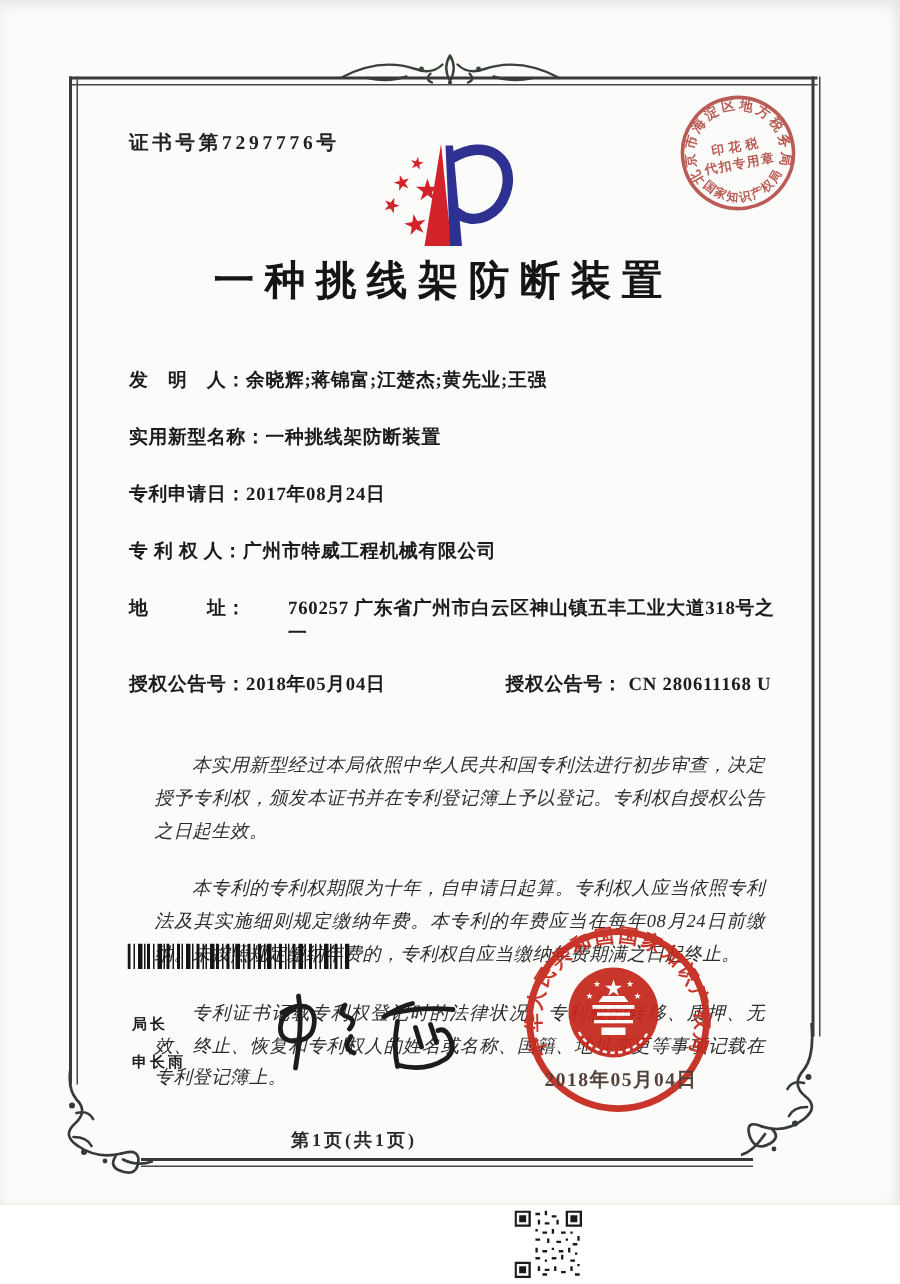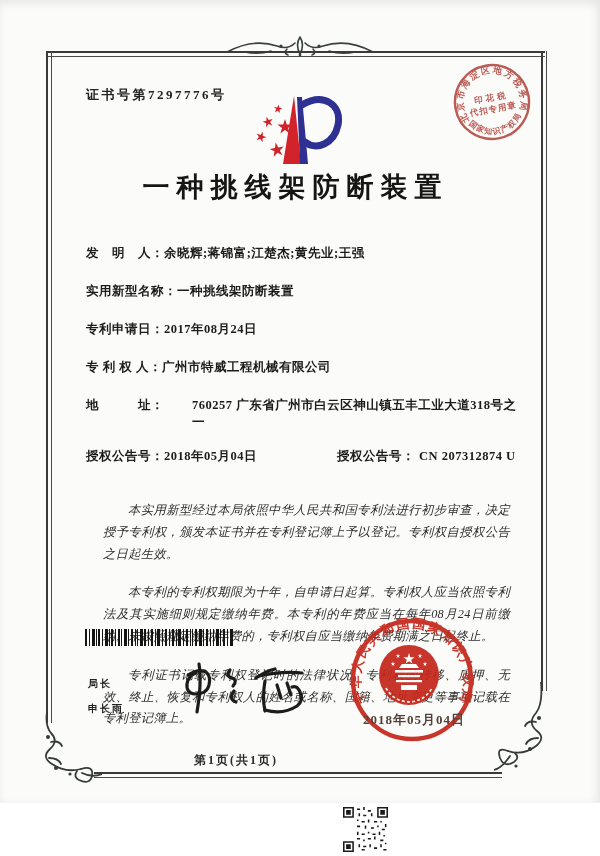--- a/index.html
+++ b/index.html
@@ -145,21 +145,21 @@
       <span class="fvalue">
         <span>760257 广东省广州市白云区神山镇五丰工业大道318号之</span>
         <span class="addr2">一</span>
       </span>
     </div>
     <div class="frow">
       <span class="flabel">授权公告号：</span>
       <span class="fvalue">2018年05月04日</span>
       <span class="pair2">
         <span class="flabel" style="min-width:0;margin-right:4px;">授权公告号：</span>
-        <span class="fvalue">CN 207312874 U</span>
+        <span class="fvalue">CN 280611168 U</span>
       </span>
     </div>
   </div>
 
   <div class="abs paras">
     <p>本实用新型经过本局依照中华人民共和国专利法进行初步审查，决定授予专利权，颁发本证书并在专利登记簿上予以登记。专利权自授权公告之日起生效。</p>
     <p>本专利的专利权期限为十年，自申请日起算。专利权人应当依照专利法及其实施细则规定缴纳年费。本专利的年费应当在每年08月24日前缴纳。未按照规定缴纳年费的，专利权自应当缴纳年费期满之日起终止。</p>
     <p>专利证书记载专利权登记时的法律状况。专利权的转移、质押、无效、终止、恢复和专利权人的姓名或名称、国籍、地址变更等事项记载在专利登记簿上。</p>
   </div>
 

